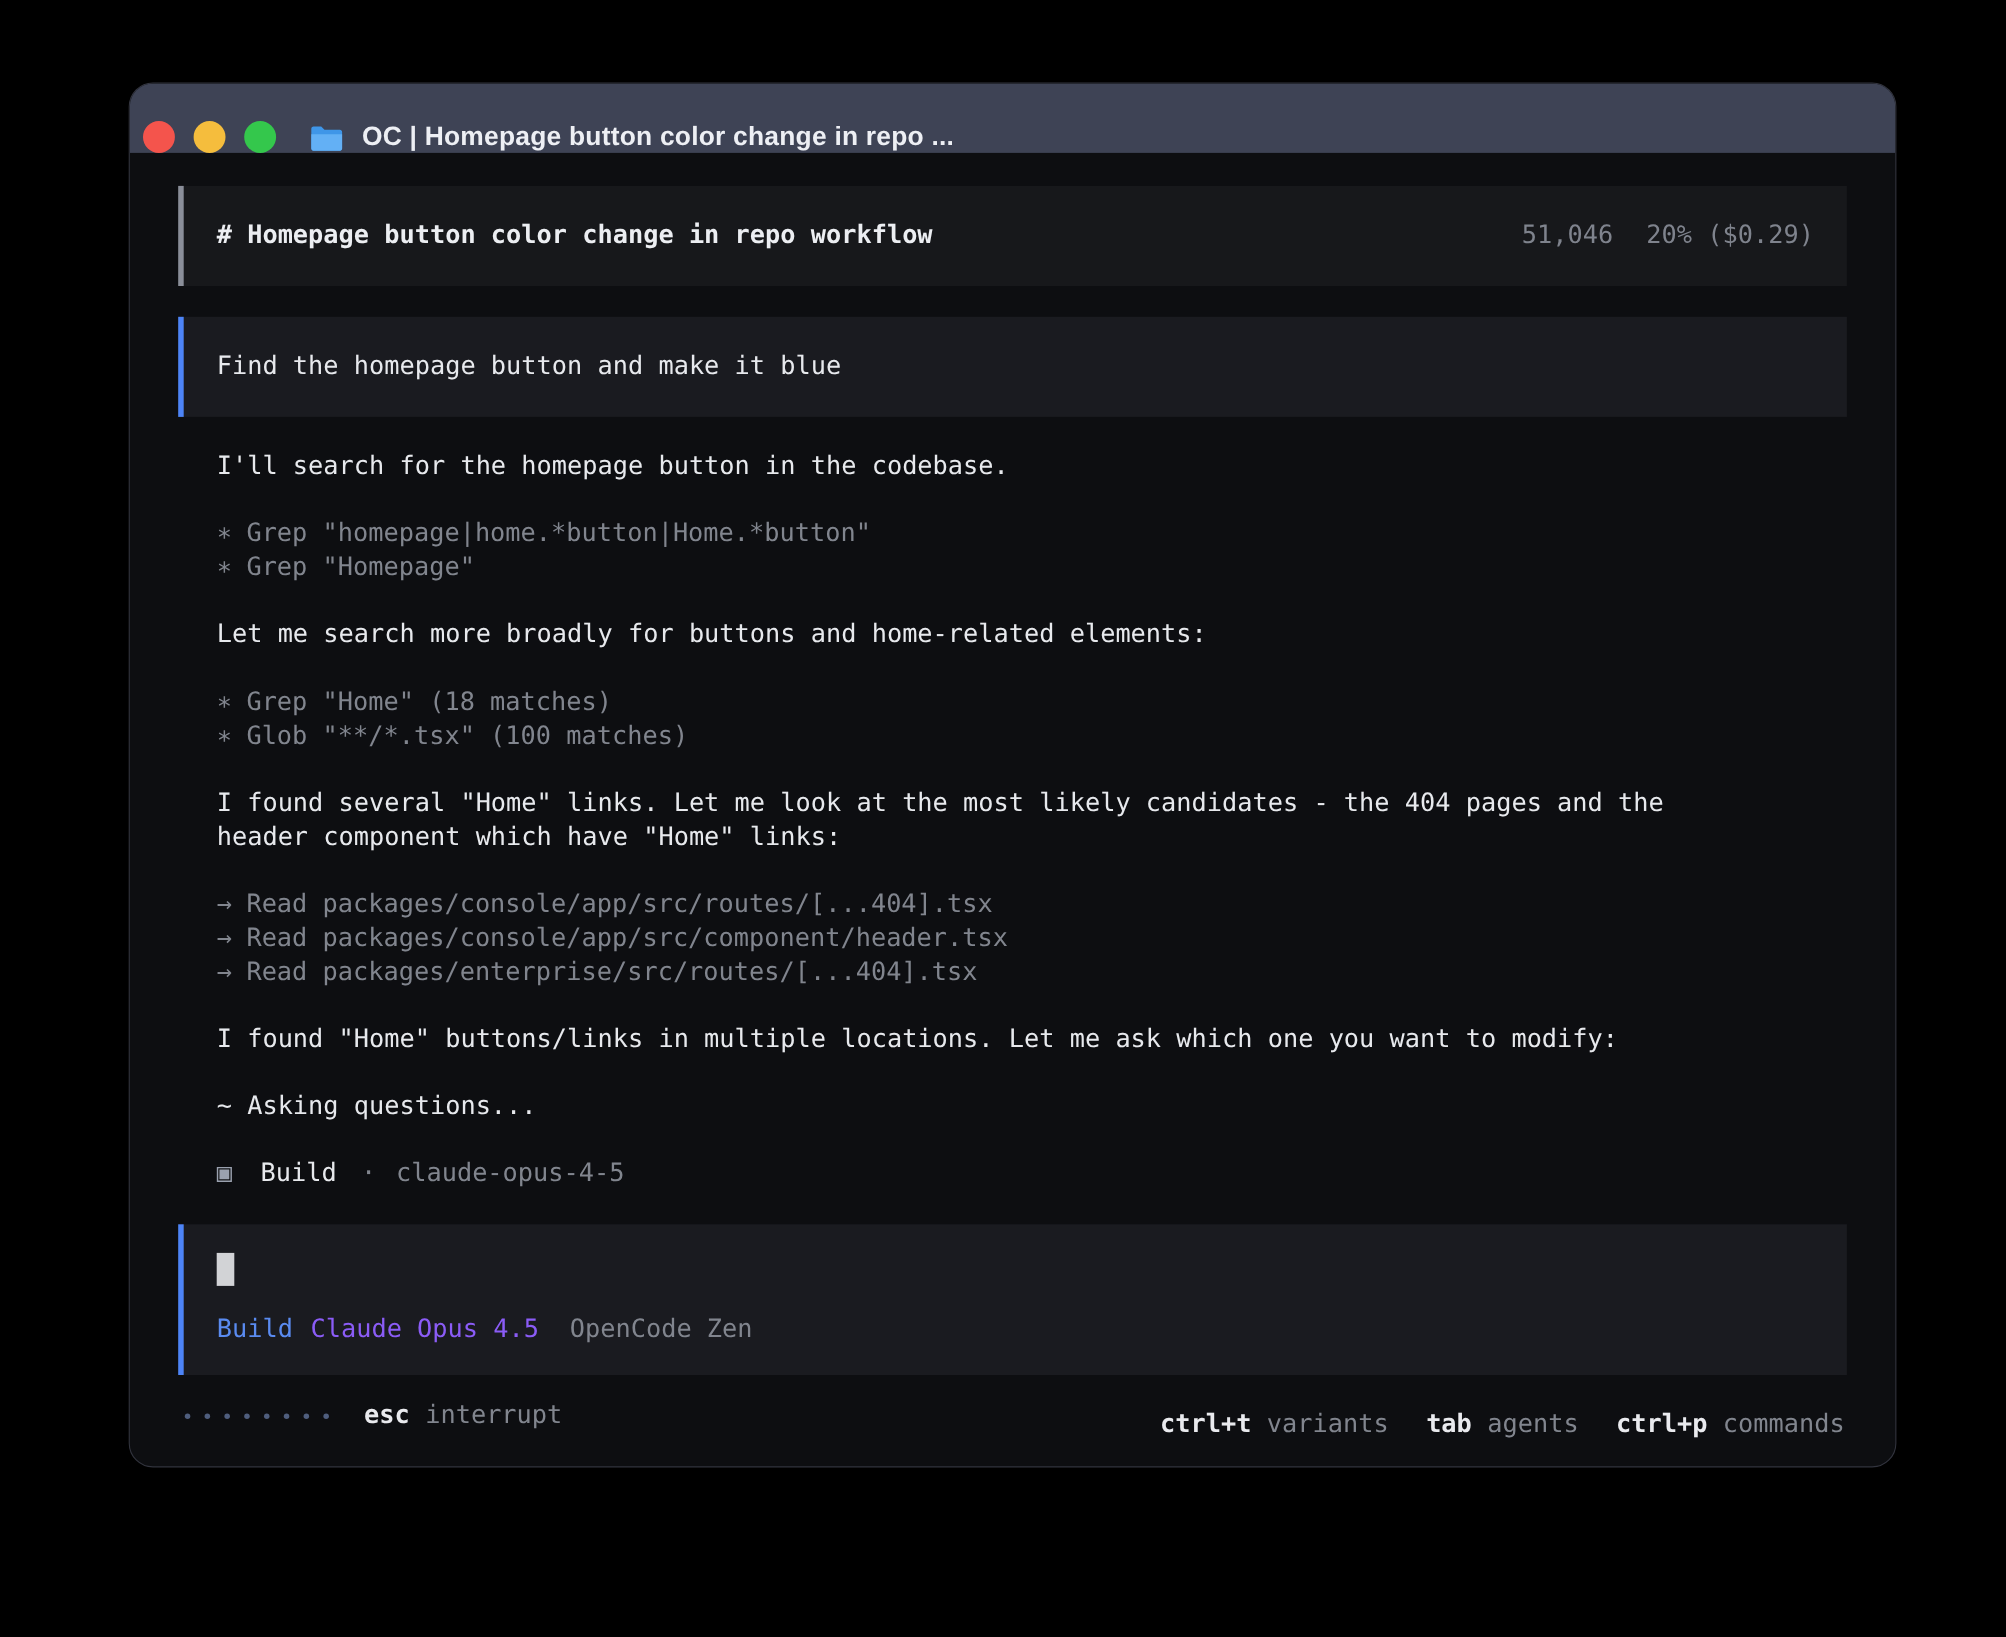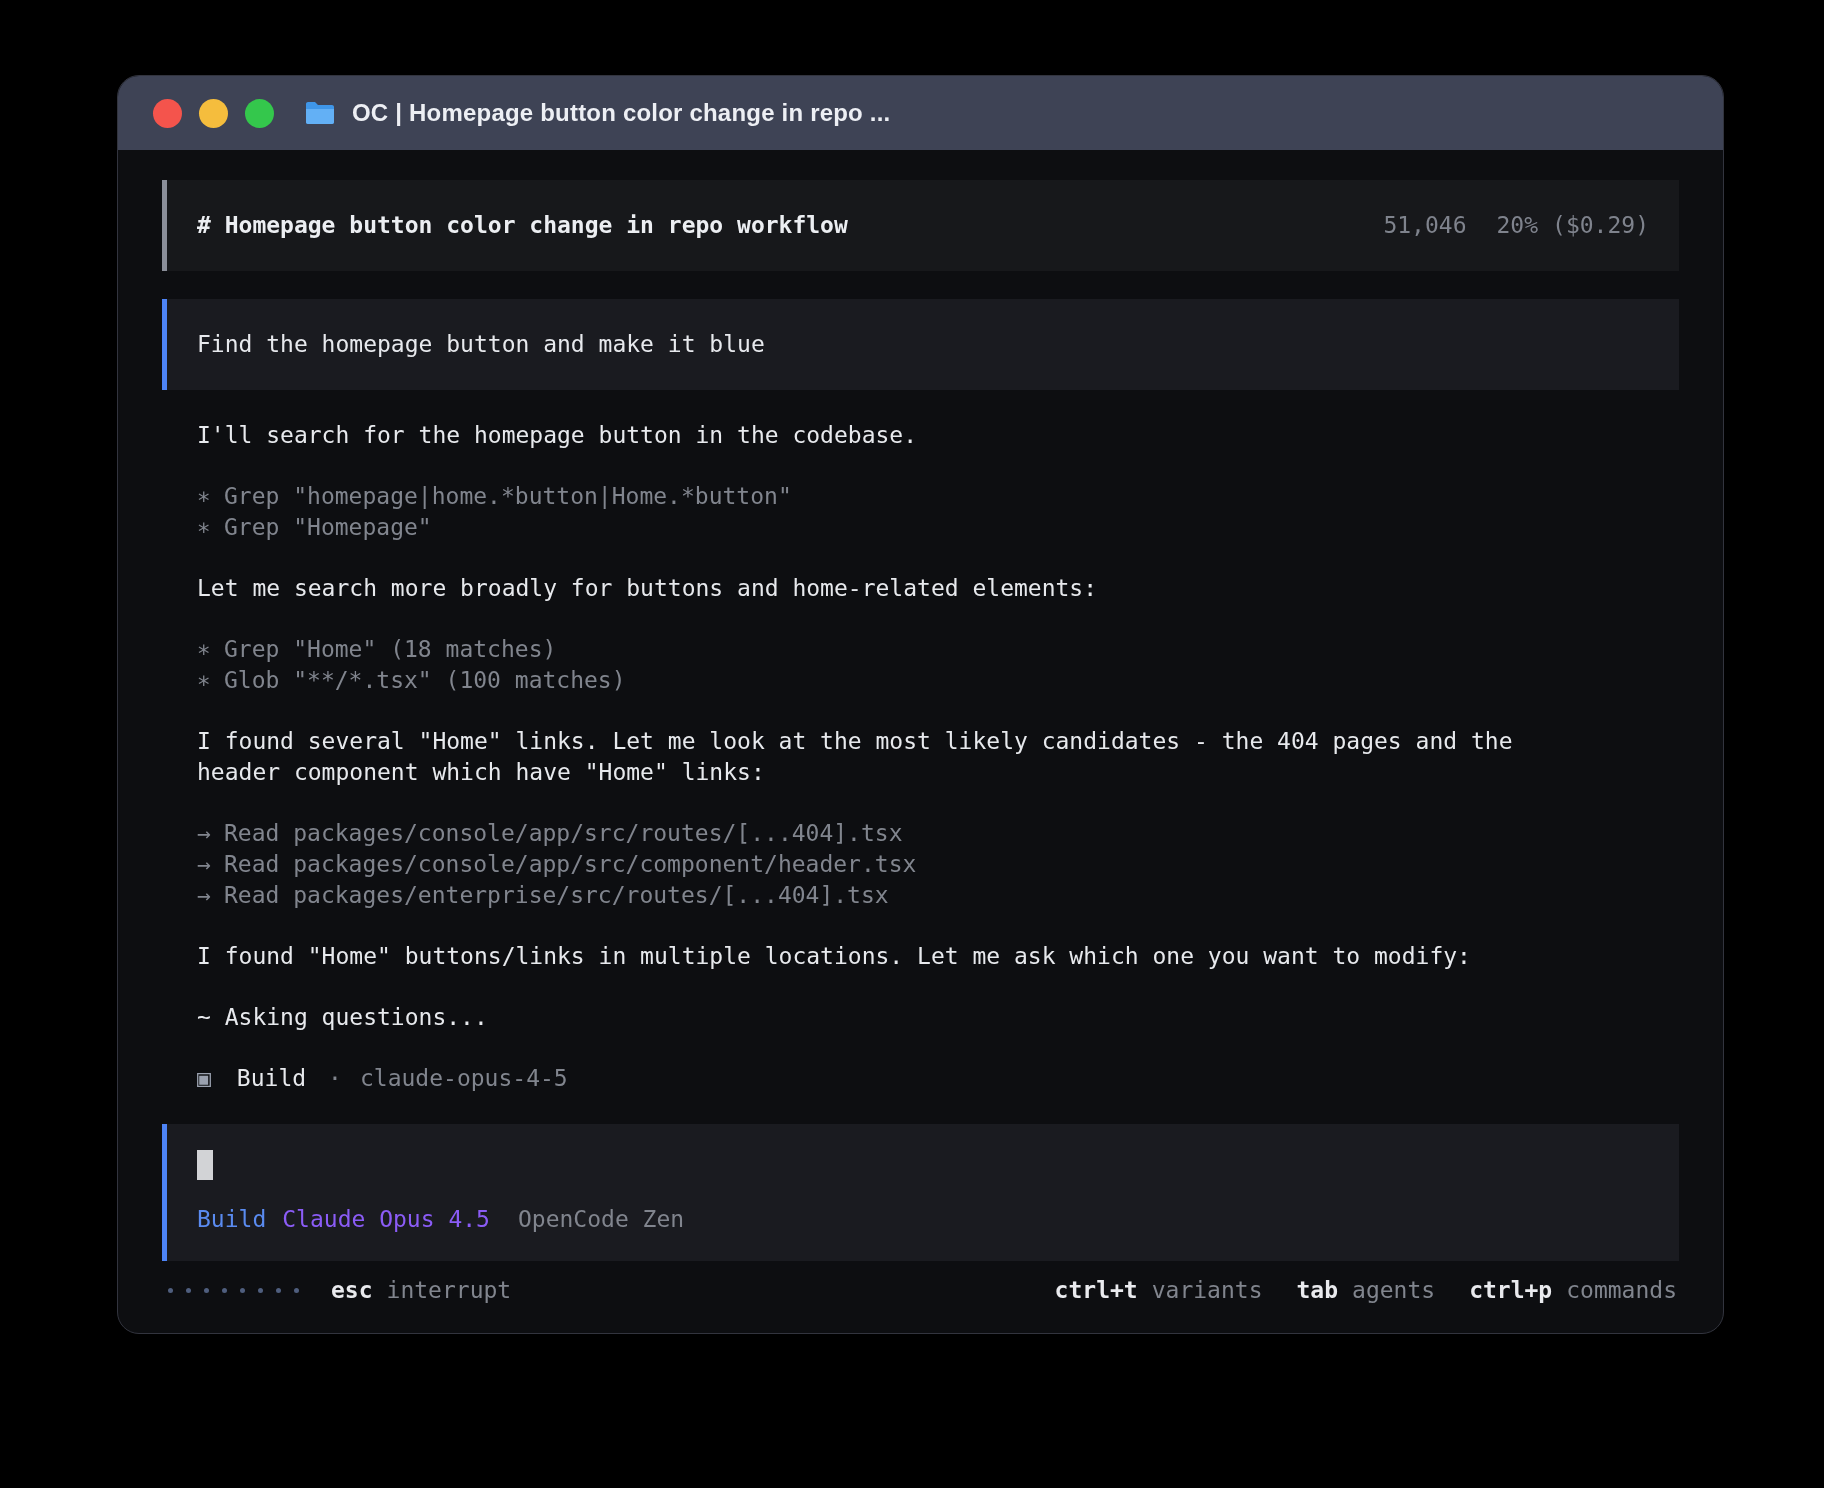--- a/index.html
+++ b/index.html
@@ -8,22 +8,22 @@
 
   .window {
     position:absolute; left:117px; top:75px; width:1607px; height:1259px;
     background:#0d0e11; border-radius:22px; overflow:hidden;
     border:1px solid #32343e;
     box-shadow:0 24px 70px rgba(0,0,0,.7);
   }
 
   
   .titlebar {
-    height:74px; background:#3e4355; display:flex; align-items:center;
-    padding:0 35px;
+    height:63px; background:#3e4355; display:flex; align-items:flex-end;
+    padding:0 12px;
   }
   .lights { display:flex; gap:17px; }
   .light { width:29px; height:29px; border-radius:50%; }
   .light-red { background:#f4544c; }
   .light-yellow { background:#f5bd3d; }
   .light-green { background:#34c74c; }
   .folder { margin-left:30px; margin-right:16px; display:flex; align-items:center; }
   .title-text {
     font-family:"Liberation Sans", sans-serif; font-weight:bold;
     font-size:24px; color:#edeff4; letter-spacing:.2px;
@@ -78,21 +78,21 @@
   .statusbar {
     display:flex; justify-content:space-between; align-items:center;
     padding:14px 2px 0 6px;
   }
   .sb-left { display:flex; align-items:center; }
   .spinner { display:flex; gap:13px; margin-right:32px; align-items:center; }
   .dot { width:5px; height:5px; border-radius:50%; background:#4f5e7e; }
   .key { color:#e9eaee; font-weight:bold; }
   .hint { color:#81858e; margin-left:14px; }
   .sb-right { display:flex; align-items:center; }
-  .shortcut { display:flex; align-items:center; margin-left:34px; }
+  .shortcut { display:flex; align-items:center; margin-left:34px;margin-top:16px; }
 </style>
 </head>
 <body>
 
 <div class="window">
 
   <div class="titlebar">
     <div class="lights">
       <div class="light light-red"></div>
       <div class="light light-yellow"></div>

